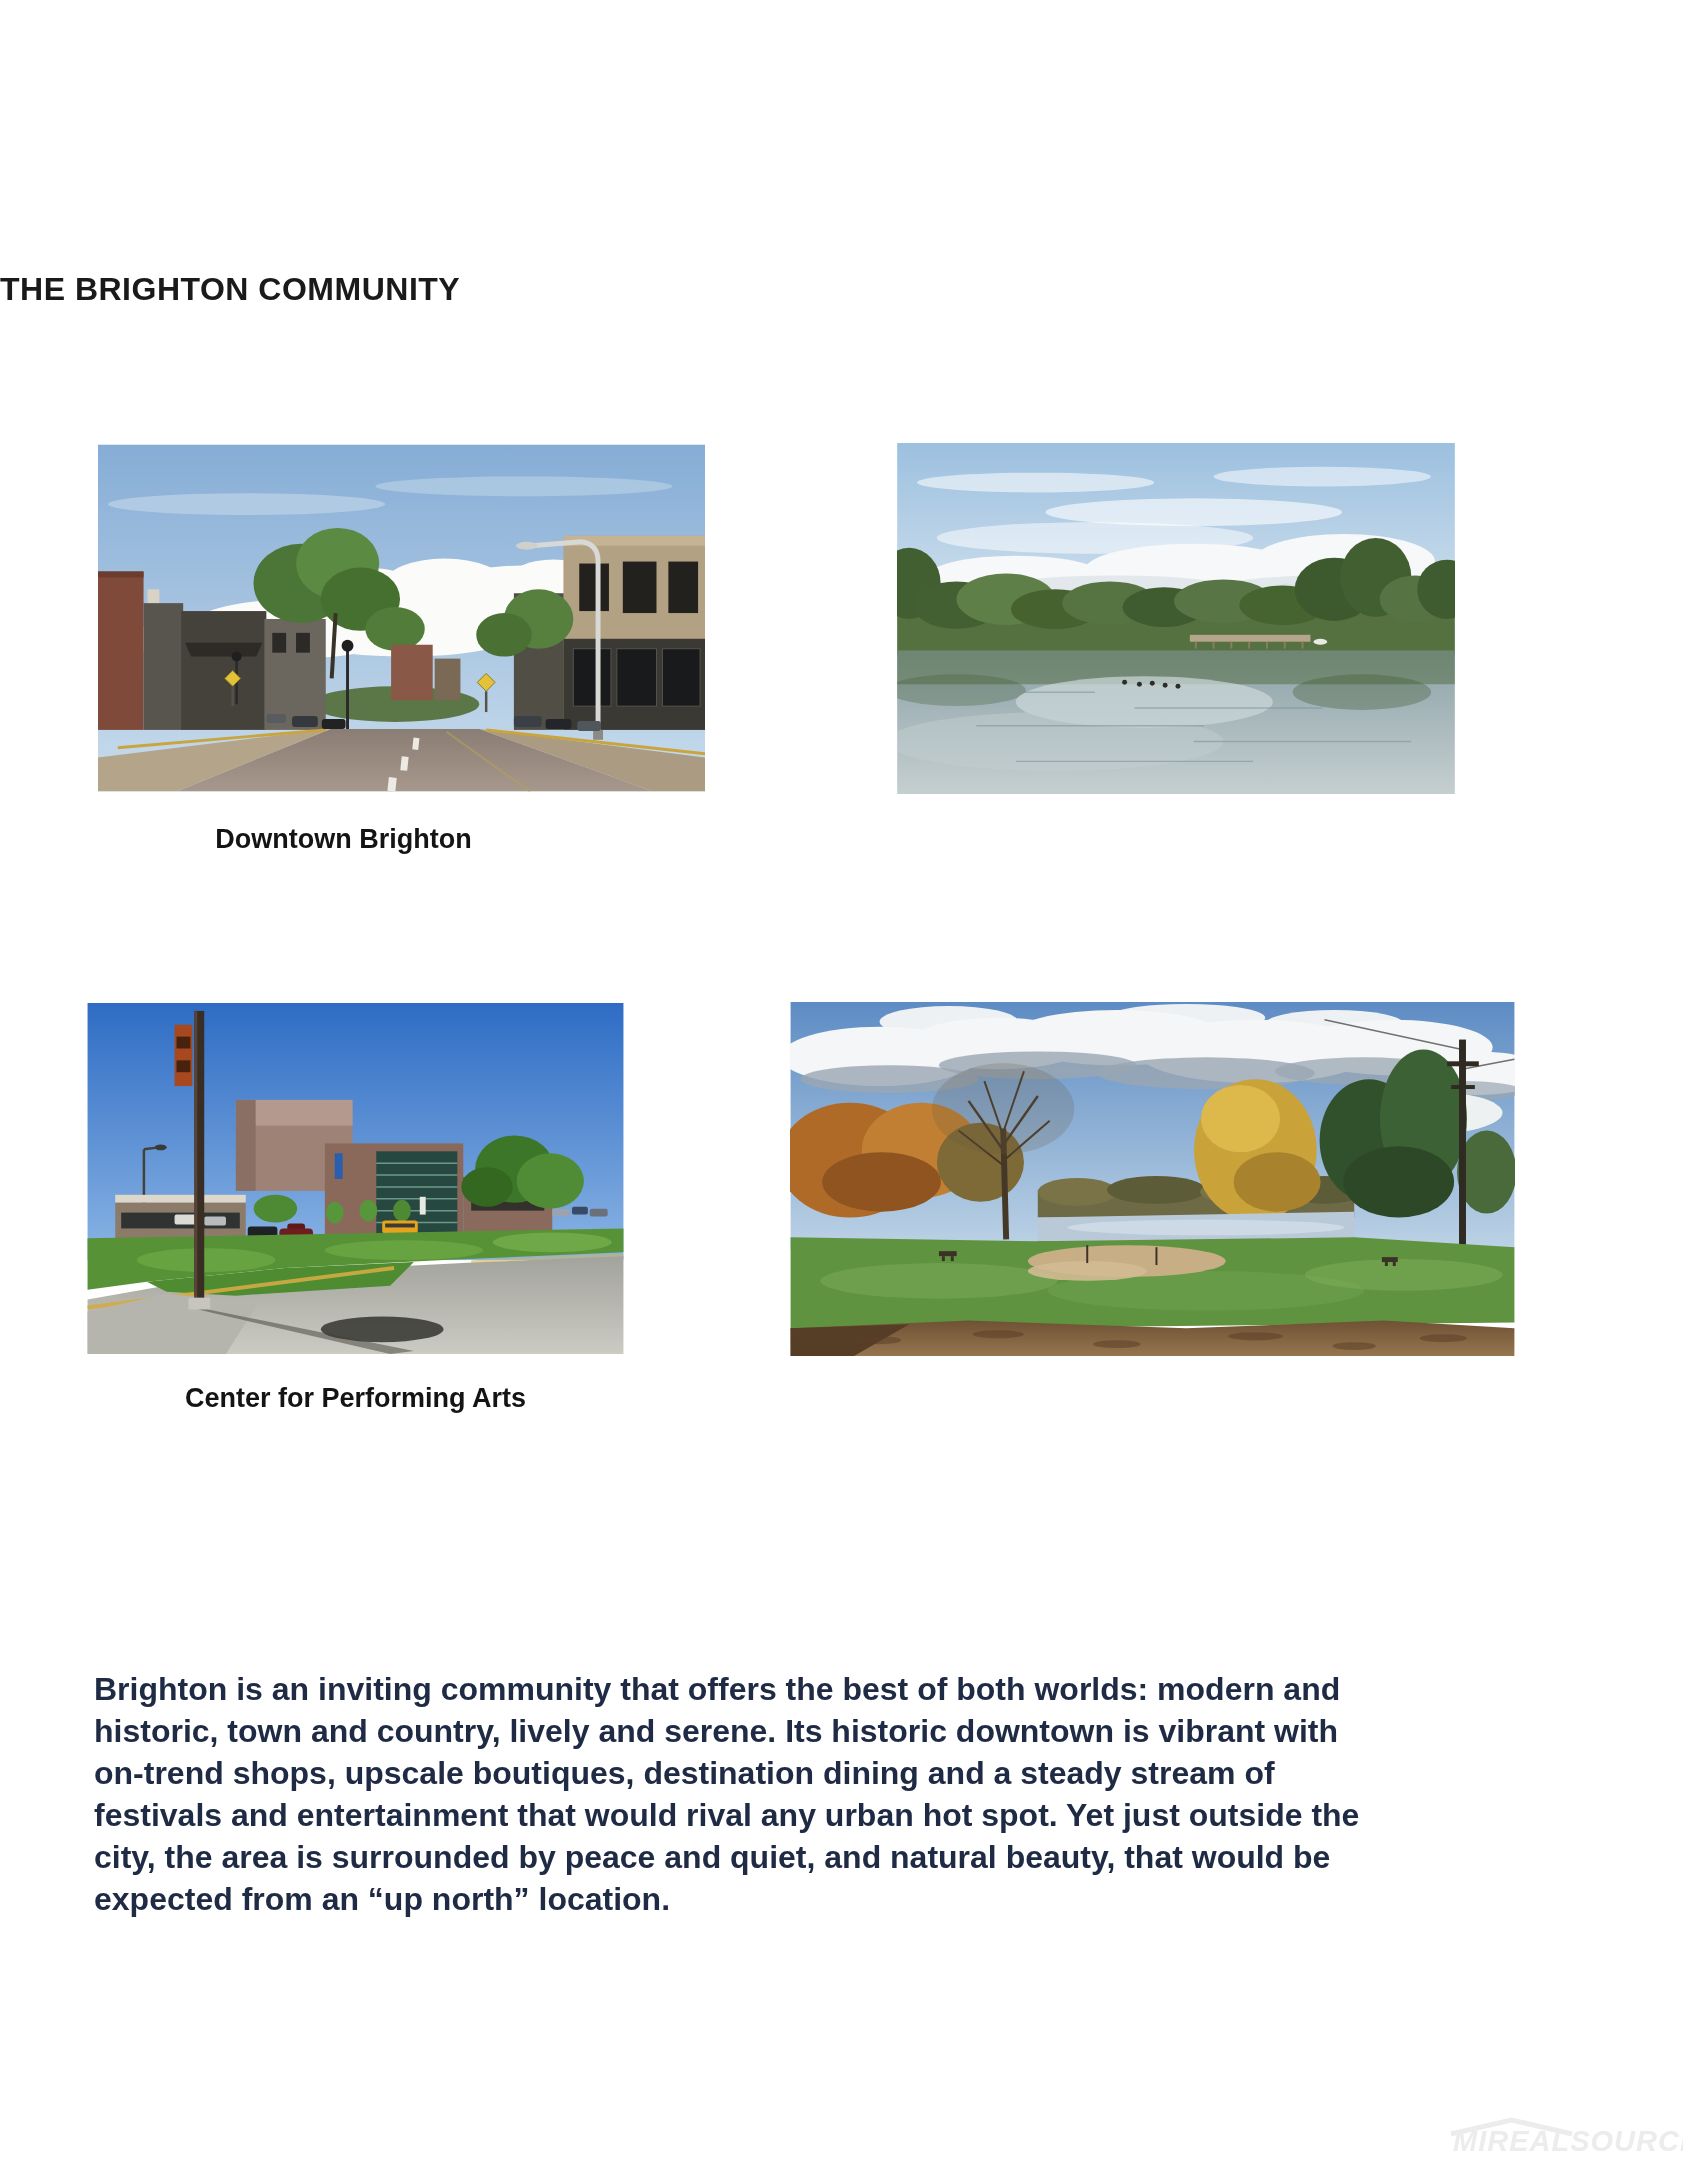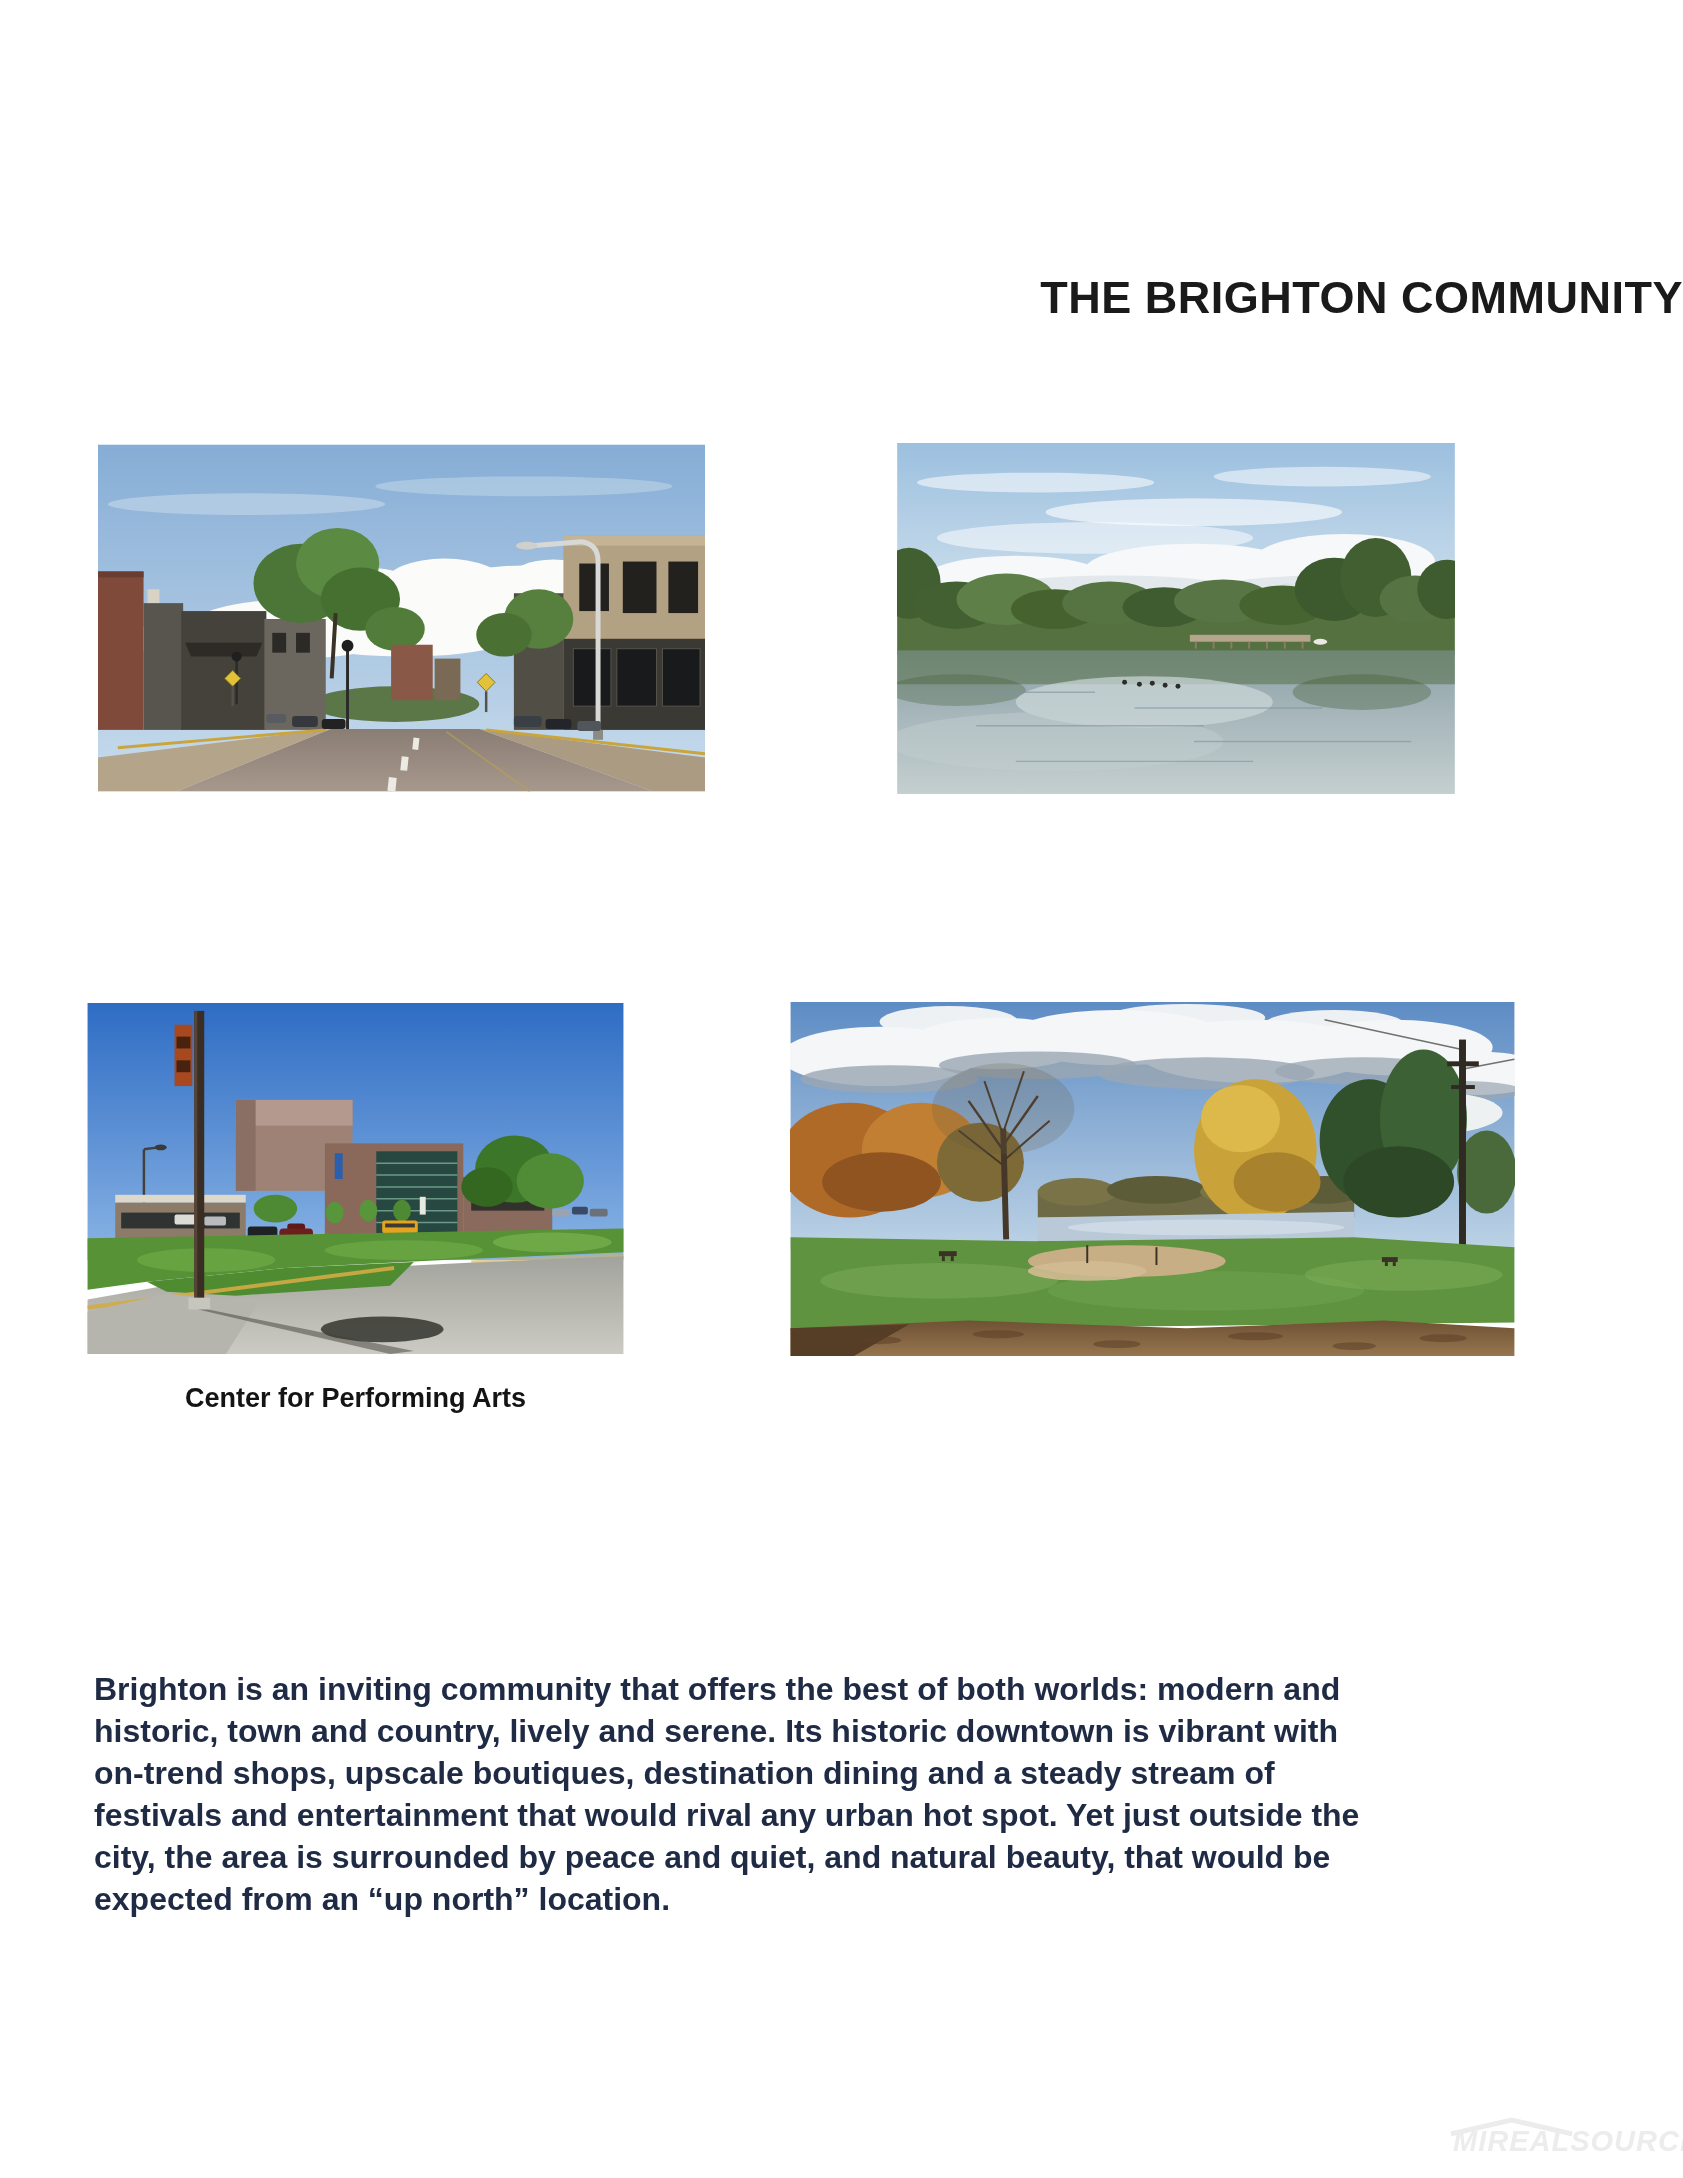--- a/index.html
+++ b/index.html
@@ -2,21 +2,21 @@
 <html><head>
 <meta charset="utf-8">
 <style>
   html,body{margin:0;padding:0;background:#ffffff;}
   .page{
     position:relative;width:1683px;height:2178px;background:#ffffff;overflow:hidden;
     font-family:"Liberation Sans", sans-serif;
   }
   .title{
     position:absolute;left:0;top:245px;width:1683px;height:46px;line-height:46px;
-    text-align:right;font-size:45px;font-weight:bold;color:#1a1a1a;letter-spacing:0.5px;
+    text-align:left;font-size:32px;font-weight:bold;color:#1a1a1a;letter-spacing:0.5px;
   }
   figure{margin:0;padding:0;position:absolute;overflow:hidden;}
   figure svg{display:block;width:100%;height:100%;}
   .ph1{left:98px;top:444px;width:607px;height:348px;}
   .ph2{left:897px;top:443px;width:558px;height:351px;}
   .ph3{left:87px;top:1003px;width:537px;height:351px;}
   .ph4{left:790px;top:1002px;width:725px;height:354px;}
   .caption{
     position:absolute;height:34px;line-height:34px;text-align:center;
     font-size:27px;font-weight:bold;color:#141414;white-space:nowrap;
@@ -217,20 +217,21 @@
       <g fill="#2c2c28">
         <circle cx="230" cy="242" r="2.5"></circle>
           <circle cx="245" cy="244" r="2.5"></circle>
         <circle cx="258" cy="243" r="2.5"></circle>
           <circle cx="271" cy="245" r="2.5"></circle>
         <circle cx="284" cy="246" r="2.5"></circle>
       </g>
     </svg>
   </figure>
 
+  <div class="caption cap1">Downtown Brighton</div>
 
   <figure class="ph3">
     <svg viewBox="0 0 542 355">
       <defs>
         <linearGradient id="sky3" x1="0" y1="0" x2="0" y2="1">
           <stop offset="0" stop-color="#2e6cc4"></stop>
             <stop offset="1" stop-color="#8ab4e4"></stop>
         </linearGradient>
         <linearGradient id="lot3" x1="0" y1="0" x2="0" y2="1">
           <stop offset="0" stop-color="#a3a39d"></stop>

